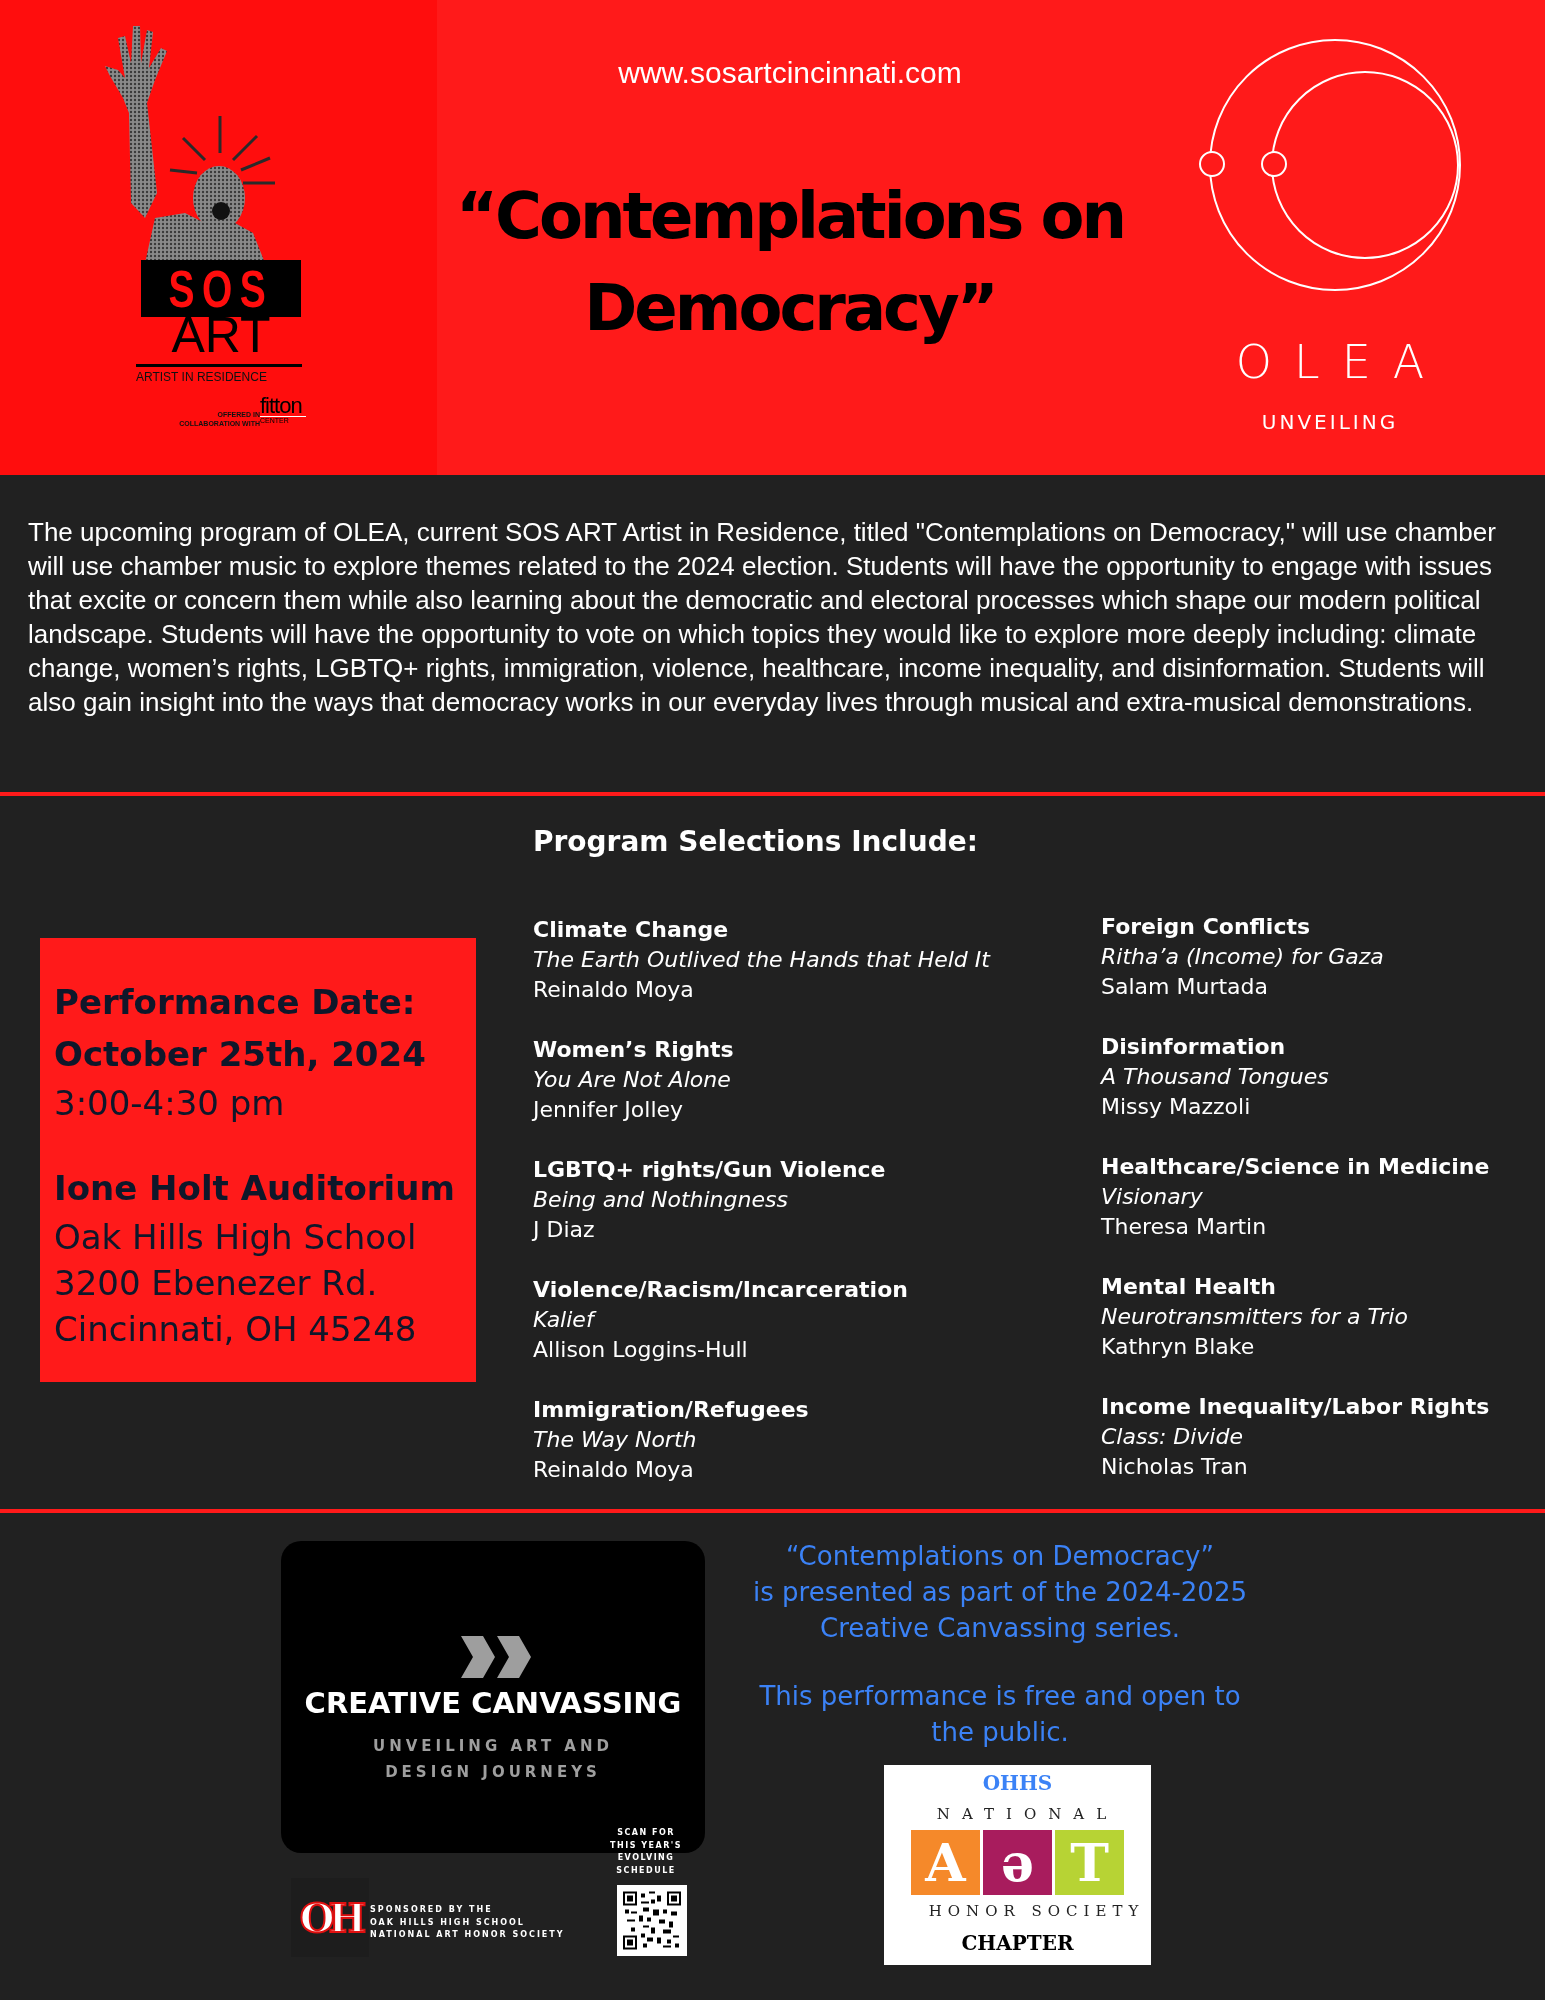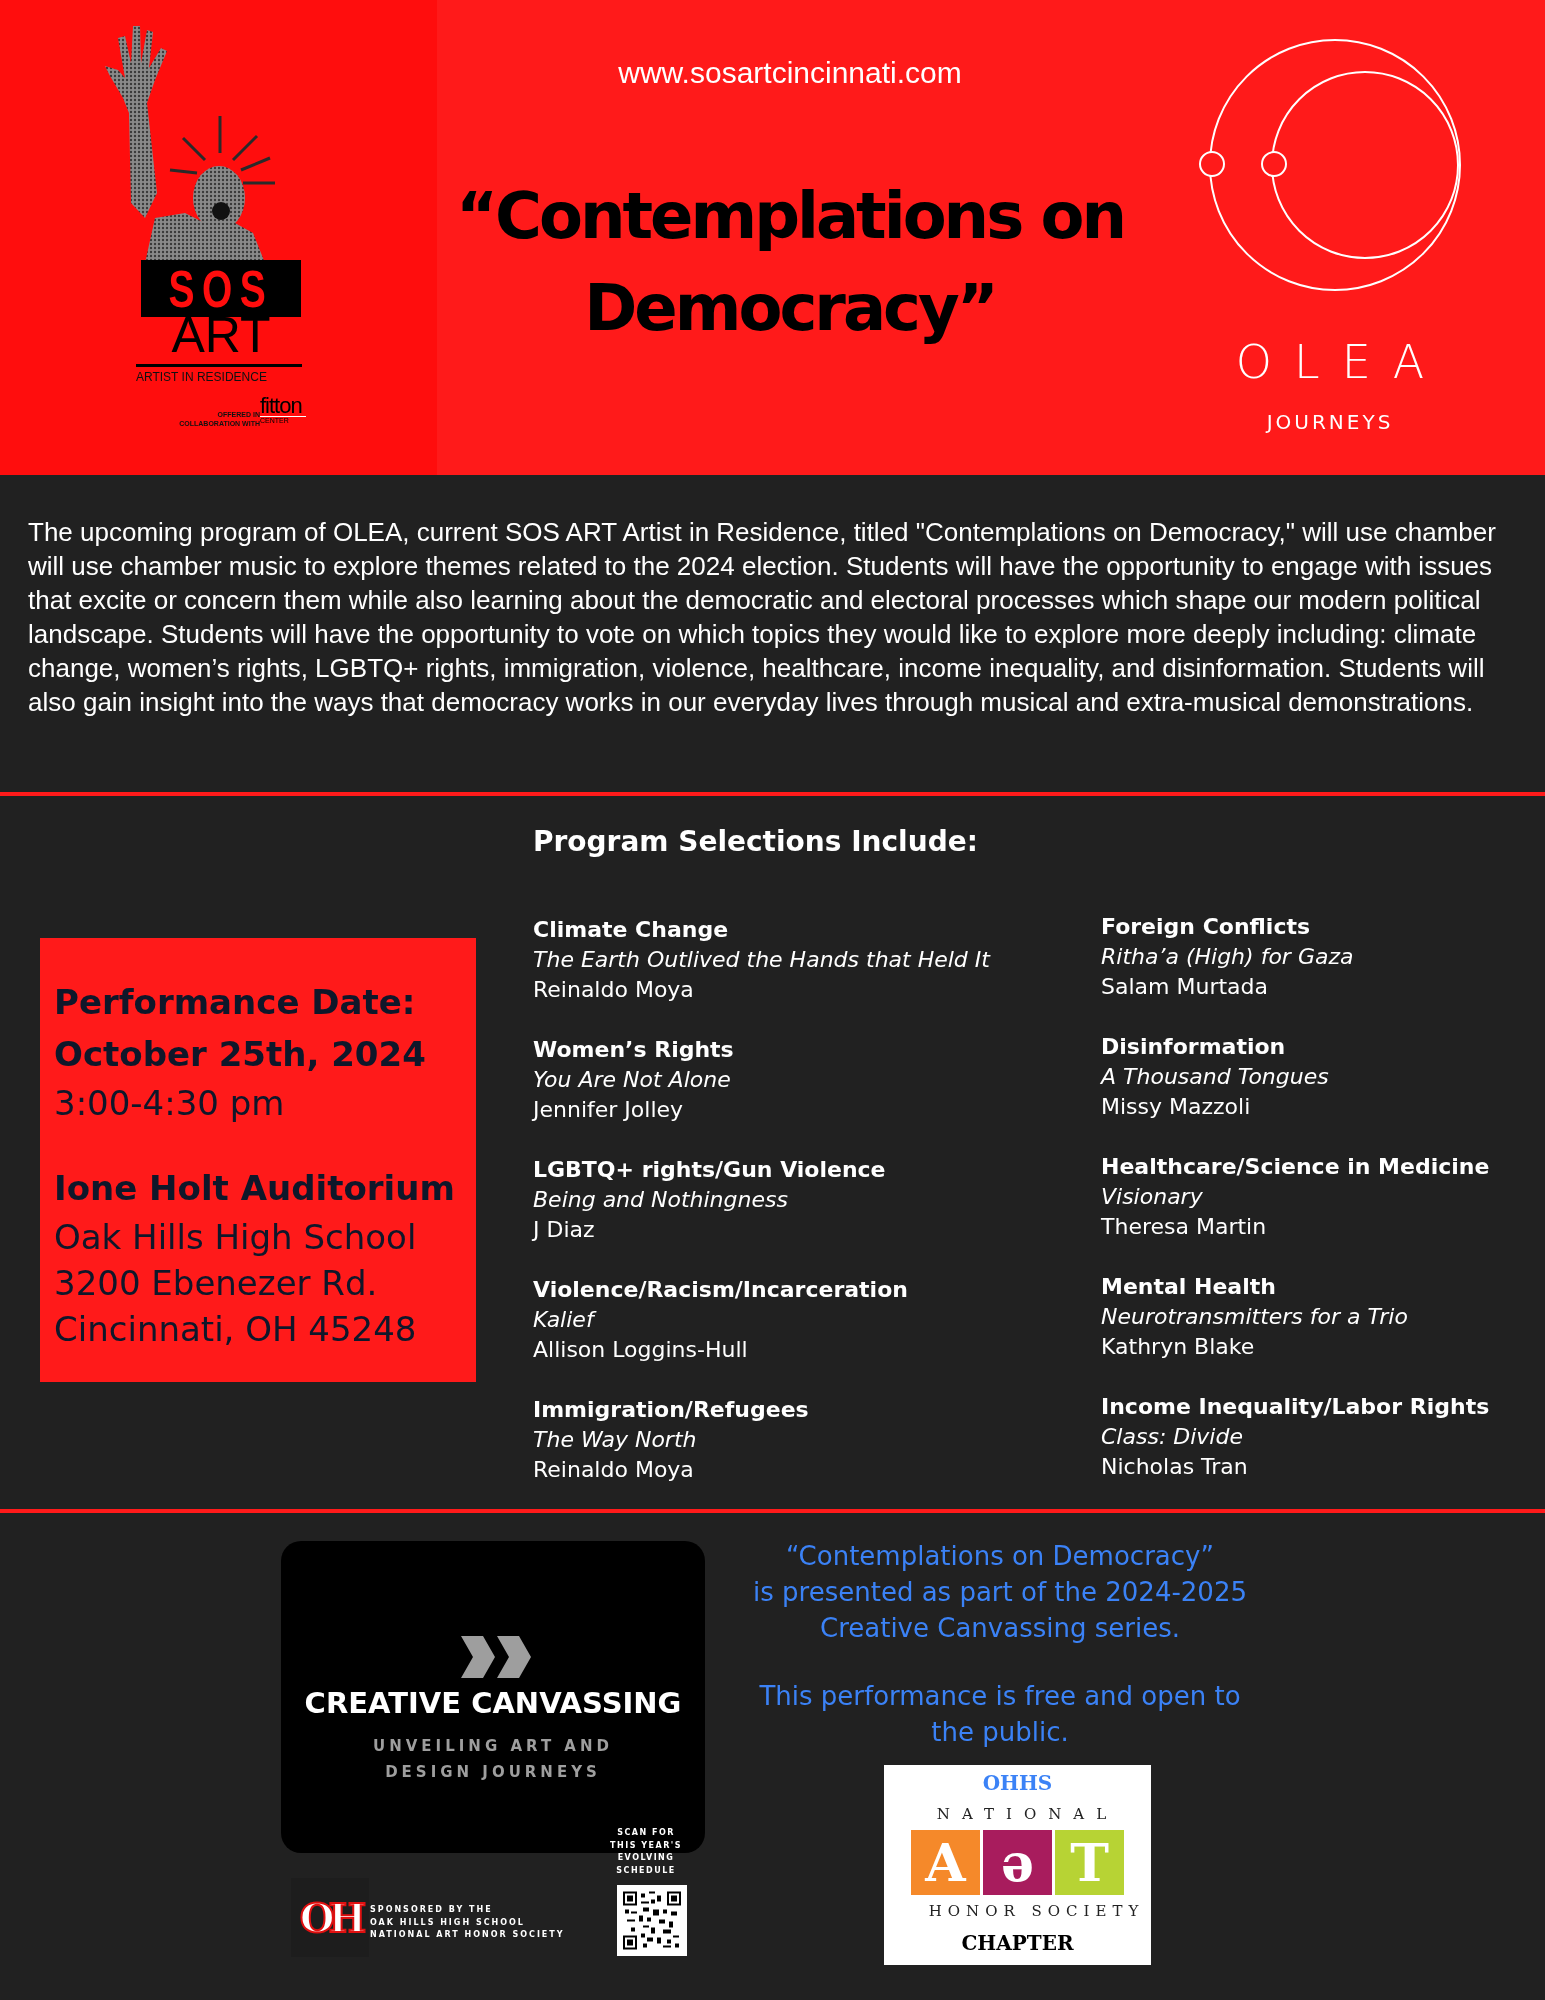--- a/index.html
+++ b/index.html
@@ -123,21 +123,21 @@
     <span>Democracy”</span>
   </div>
 
   <svg class="olea-mark" viewBox="0 0 280 260">
     <circle cx="145" cy="130" r="125" fill="none" stroke="#fff" stroke-width="2"></circle>
     <circle cx="175" cy="130" r="93" fill="none" stroke="#fff" stroke-width="2"></circle>
     <circle cx="22" cy="129" r="12" fill="#ff1a1a" stroke="#fff" stroke-width="2"></circle>
     <circle cx="84" cy="129" r="12" fill="#ff1a1a" stroke="#fff" stroke-width="2"></circle>
   </svg>
   <div class="olea-name">OLEA</div>
-  <div class="olea-sub">JOURNEYS</div>
+  <div class="olea-sub">UNVEILING</div>
 </div>
 
 <p class="desc">The upcoming program of OLEA, current SOS ART Artist in Residence, titled "Contemplations on Democracy," will use chamber will use chamber music to explore themes related to the 2024 election. Students will have the opportunity to engage with issues that excite or concern them while also learning about the democratic and electoral processes which shape our modern political landscape. Students will have the opportunity to vote on which topics they would like to explore more deeply including: climate change, women’s rights, LGBTQ+ rights, immigration, violence, healthcare, income inequality, and disinformation. Students will also gain insight into the ways that democracy works in our everyday lives through musical and extra-musical demonstrations.</p>
 
 <div class="divider" style="top:792px;"></div>
 
 <div class="program-heading">Program Selections Include:</div>
 
 <div class="perf-box">
   <span class="b">Performance Date:</span>
@@ -174,21 +174,21 @@
   <div class="sel">
     <span class="theme">Immigration/Refugees</span>
     <span class="work">The Way North</span>
     <span class="composer">Reinaldo Moya</span>
   </div>
 </div>
 
 <div class="col right" style="top:912px;">
   <div class="sel">
     <span class="theme">Foreign Conflicts</span>
-    <span class="work">Ritha’a (High) for Gaza</span>
+    <span class="work">Ritha’a (Income) for Gaza</span>
     <span class="composer">Salam Murtada</span>
   </div>
   <div class="sel">
     <span class="theme">Disinformation</span>
     <span class="work">A Thousand Tongues</span>
     <span class="composer">Missy Mazzoli</span>
   </div>
   <div class="sel">
     <span class="theme">Healthcare/Science in Medicine</span>
     <span class="work">Visionary</span>

